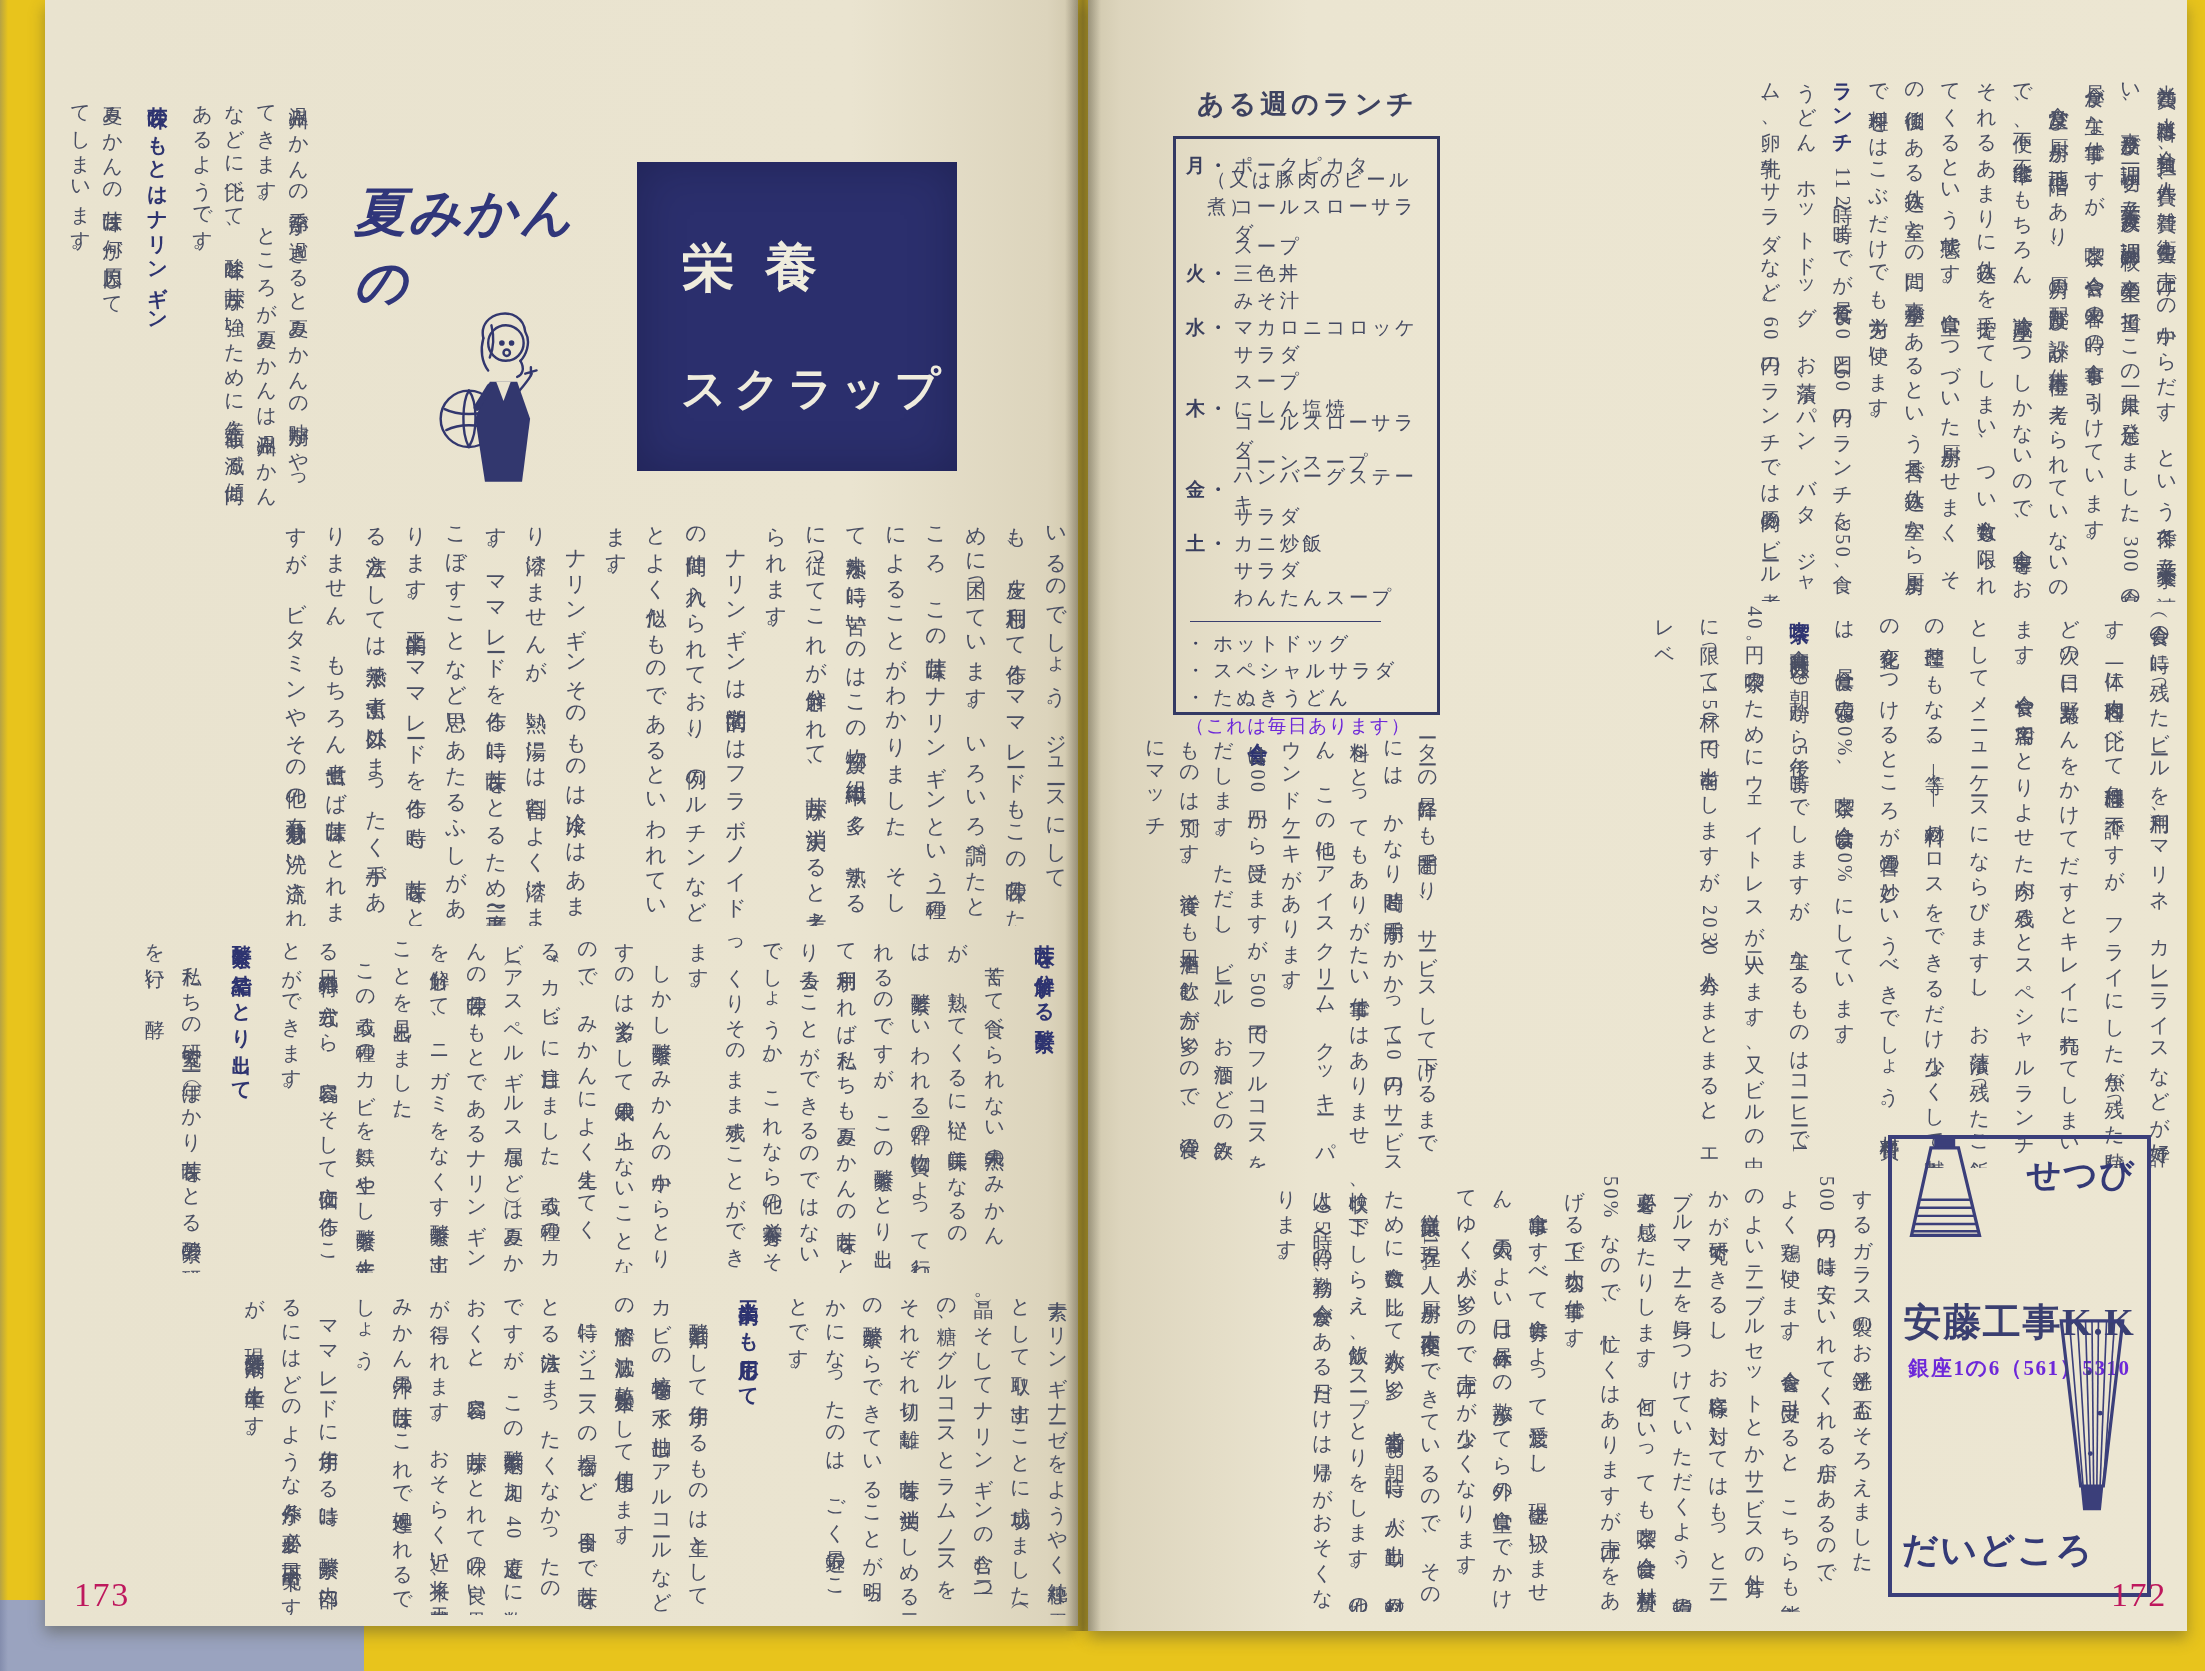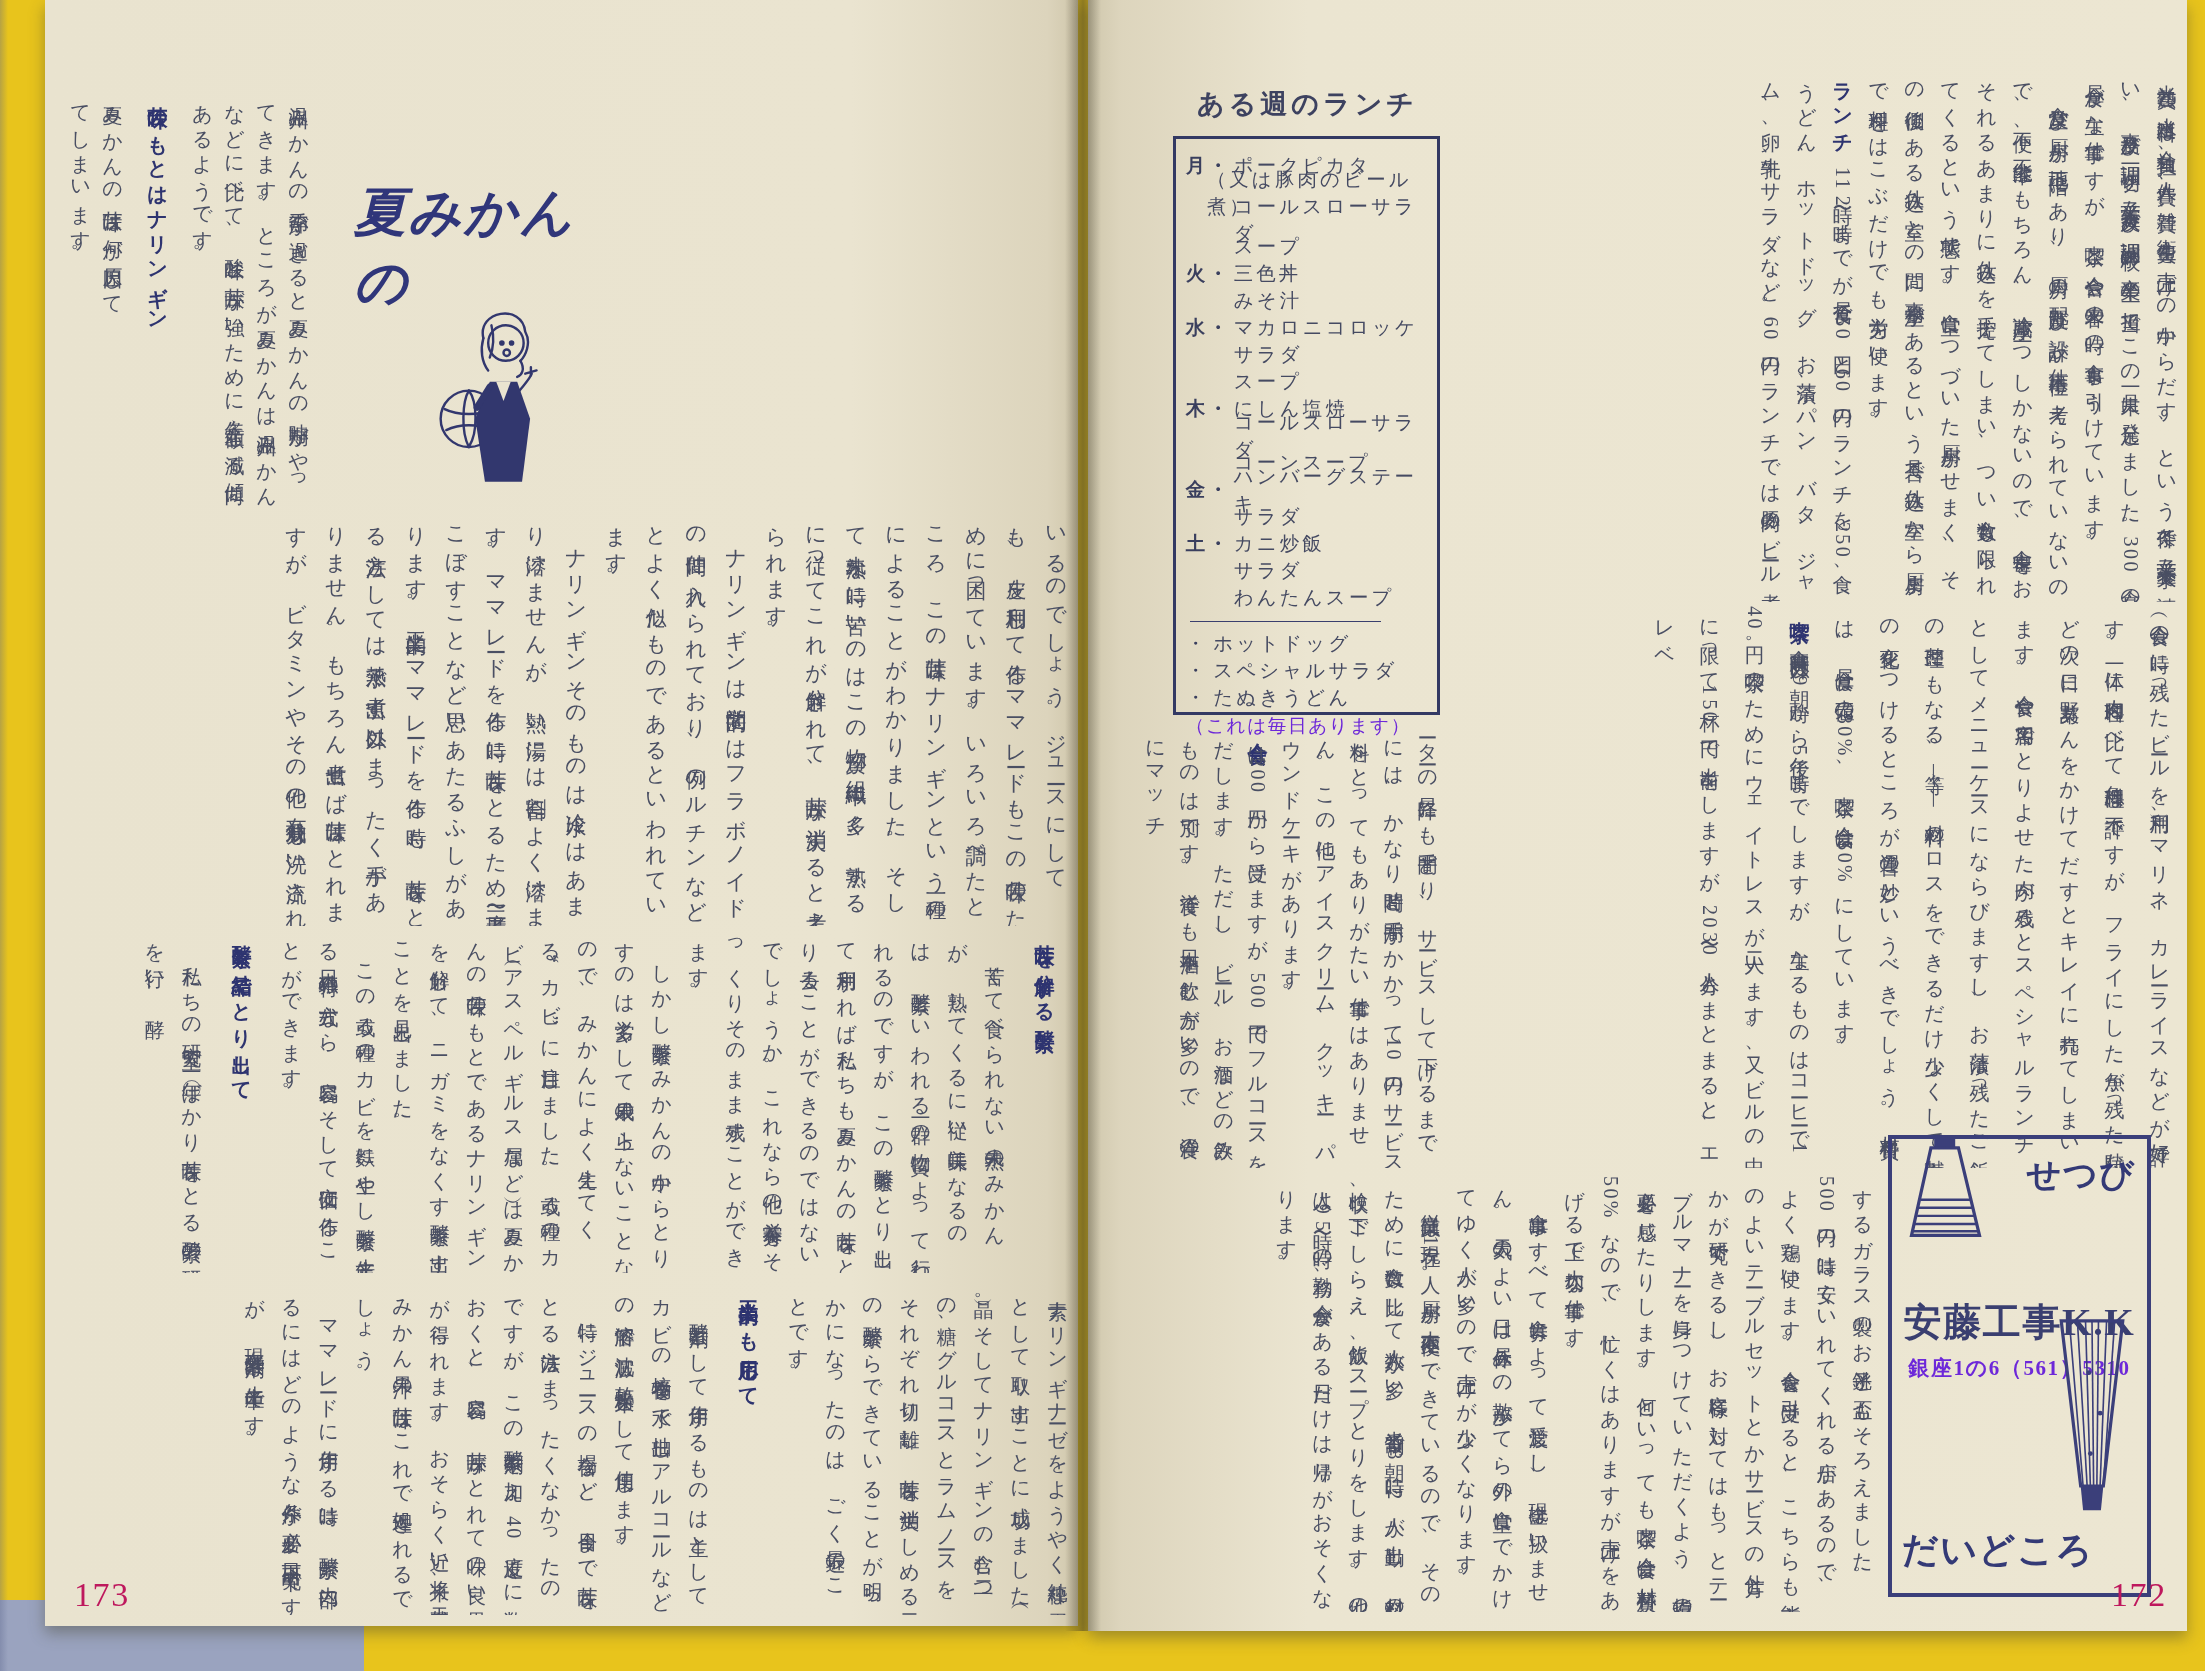--- a/index.html
+++ b/index.html
@@ -124,20 +124,24 @@
         <path d="M42,117 C52,130 54,168 42,187"></path>
         <path d="M12,140 C28,148 56,148 72,140"></path>
         <path d="M14,166 C30,158 54,158 70,166"></path>
       </g>
       <path d="M68,106 L102,106 L118,152 L108,230 L62,230 L50,152 Z" fill="#32376e"></path>
       <path d="M76,106 L94,106 L85,130 Z" fill="#eae4d0"></path>
       <path d="M68,112 L52,138" stroke="#32376e" stroke-width="8" stroke-linecap="round"></path>
     </svg>
   </div>
 
+  <div class="logo-box">
+    <div class="l1">栄養</div>
+    <div class="l2">スクラップ</div>
+  </div>
 
   <div class="v lband2">
     <p class="noind">いるのでしょう。ジュースにしても、皮を利用して作るママレードもこの苦味のために困っています。いろいろ調べたところ、この苦味はナリンギンという一種の色素によることがわかりました。そして未熟な時に苦いのはこの物質が組織中に多く、熟するに従ってこれが分解されて、苦味が消失すると考えられます。</p>
     <p>ナリンギンは学問的にはフラボノイド配糖体の仲間に入れられており、例のルチンなどとよく似たものであるといわれています。</p>
     <p>ナリンギンそのものは冷水にはあまり溶けませんが、熱い湯には割合によく溶けます。ママレードを作る時に苦味をとるため二〜三度煮こぼすことなど思いあたるふしがあります。工業的にママレードを作る時も、苦味をとる方法としては熱水で煮出す以外にまったく手がありません。もちろん煮出せば苦味はとれますが、ビタミンやその他の有効成分も洗い流され</p>
   </div>
 
   <div class="v lband3a">
     <span class="vh">苦味を分解する酵素</span>
     <p>苦くて食べられない未熟のみかんが、熟してくるに従い美味になるのは、酵素といわれる一群の物質によって行われるのですが、この酵素をとり出して利用すれば私たちも夏みかんの苦味をとり去ることができるのではないでしょうか。これなら他の栄養分をそっくりそのまま残すことができます。</p>

